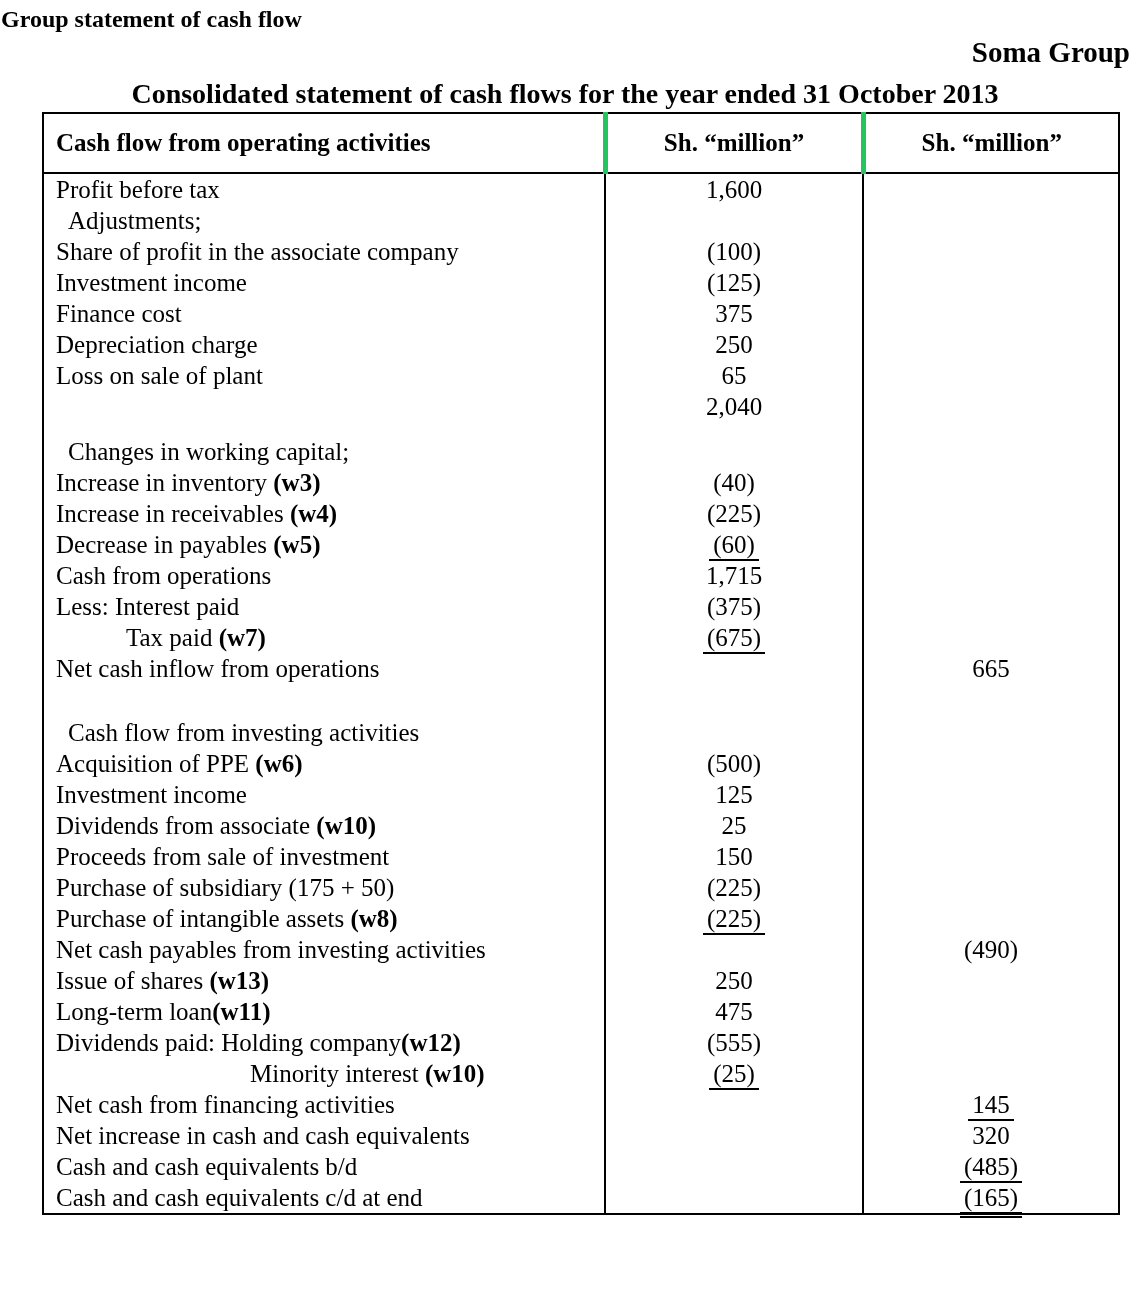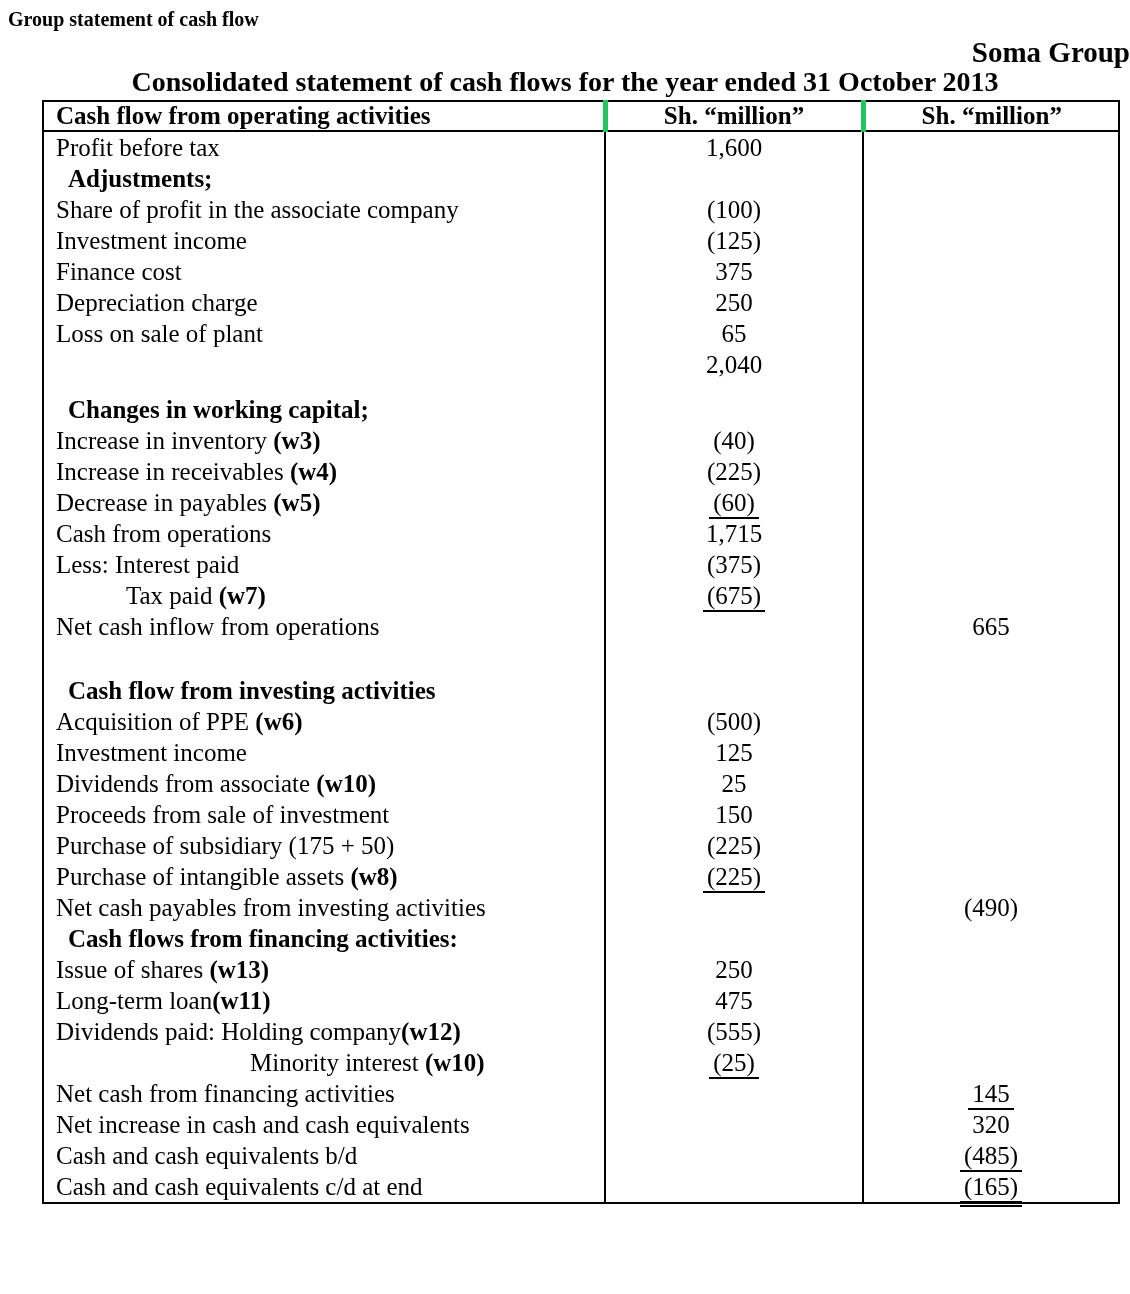--- a/index.html
+++ b/index.html
@@ -5,73 +5,73 @@
   * { box-sizing: border-box; }
   html, body {
     margin: 0; padding: 0;
     background: #ffffff;
     color: #000000;
     font-family: "Liberation Serif", serif;
   }
   body { width: 1130px; min-height: 1294px; }
 
   .page-heading {
-    font-size: 20px;
-    font-weight: bold;
-    margin: 4px 0 0 8px;
+    font-size: 24px;
+    font-weight: bold;
+    margin: 4px 0 0 1px;
     line-height: 30px;
   }
   .doc-title {
     text-align: right;
     font-size: 29px;
     font-weight: bold;
     line-height: 30px;
     margin-top: 3px;
   }
   .doc-subtitle {
     text-align: center;
     font-size: 28px;
     font-weight: bold;
     line-height: 30px;
-    margin-top: 0px;
+    margin-top: 12px;
   }
 
   table.cf {
     border-collapse: collapse;
     table-layout: fixed;
     width: 1076px;
     margin: 3px 0 0 42px;
     border: 2px solid #000;
   }
   .cf col.c1col { width: 562px; }
   .cf col.c2col { width: 258px; }
   .cf col.c3col { width: 256px; }
 
   .cf th {
     border-bottom: 2px solid #000;
     font-size: 25px;
     font-weight: bold;
     height: 25px;
-    padding: 0;
+    padding: 15px;
     vertical-align: middle;
   }
   .cf th.c1 { text-align: left; padding-left: 12px; }
   .cf th.c2, .cf th.c3 { text-align: center; border-left: 5px solid #22c55e; }
 
   .cf td {
     font-size: 25px;
     height: 31px;
     padding: 0;
     vertical-align: middle;
     line-height: 31px;
   }
   .cf td.c1 { text-align: left; padding-left: 12px; }
   .cf td.c2, .cf td.c3 { text-align: center; border-left: 2px solid #000; }
 
-  tr.sec td.c1 { font-weight: bold; padding-left: 24px; }
+  tr.sec td.c1 { font-weight: normal; padding-left: 24px; }
   td.c1 b, .cf td b { font-weight: bold; }
 
   td.ind1 { padding-left: 82px !important; }
   td.ind2 { padding-left: 206px !important; margin-top: 44px; }
 
   span.u  { border-bottom: 2px solid #000; padding: 0 4px 1px 4px; }
   span.uu { border-bottom: 6px double #000; padding: 12px 4px 1px 4px; text-align: center; }
 
   tr.spacer-sm td { height: 14px; }
   tr.spacer-lg td { height: 33px; }
@@ -220,25 +220,20 @@
     <tr>
       <td class="c1"><span>Purchase of intangible assets </span><b>(w8)</b></td>
       <td class="c2"><span class="u">(225)</span></td>
       <td class="c3"><span></span></td>
     </tr>
     <tr>
       <td class="c1"><span>Net cash payables from investing activities</span><b></b></td>
       <td class="c2"><span></span></td>
       <td class="c3"><span>(490)</span></td>
     </tr>
-    <tr class="sec">
-      <td class="c1"><span>Cash flows from financing activities:</span><b></b></td>
-      <td class="c2"><span></span></td>
-      <td class="c3"><span></span></td>
-    </tr>
     <tr>
       <td class="c1"><span>Issue of shares </span><b>(w13)</b></td>
       <td class="c2"><span>250</span></td>
       <td class="c3"><span></span></td>
     </tr>
     <tr>
       <td class="c1"><span>Long-term loan</span><b>(w11)</b></td>
       <td class="c2"><span>475</span></td>
       <td class="c3"><span></span></td>
     </tr>

